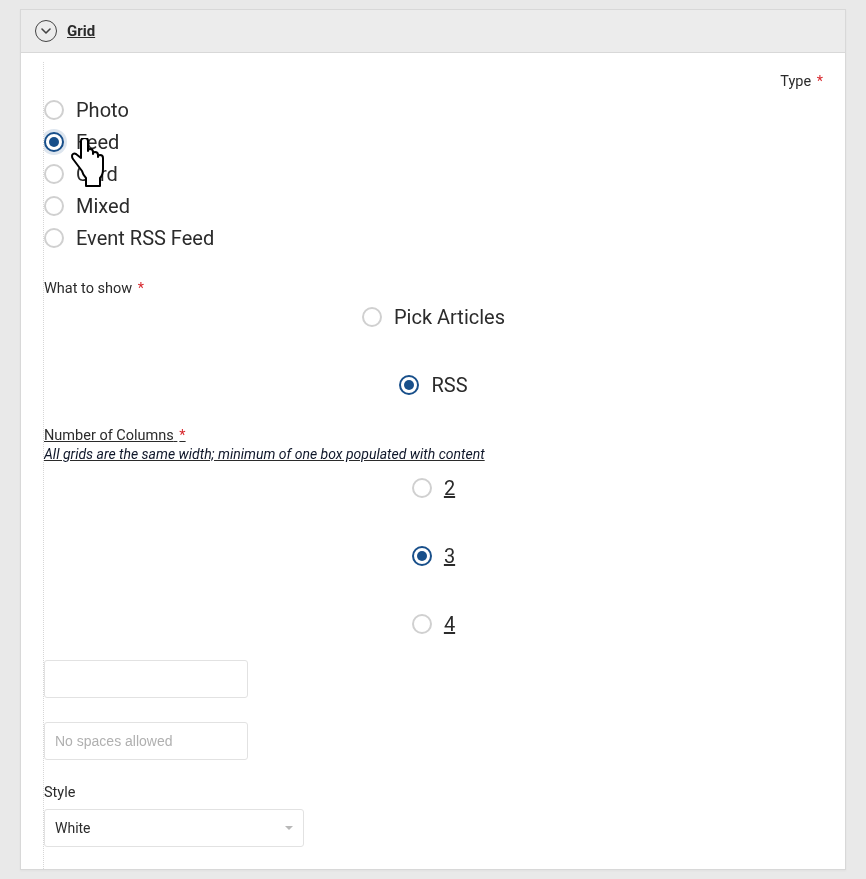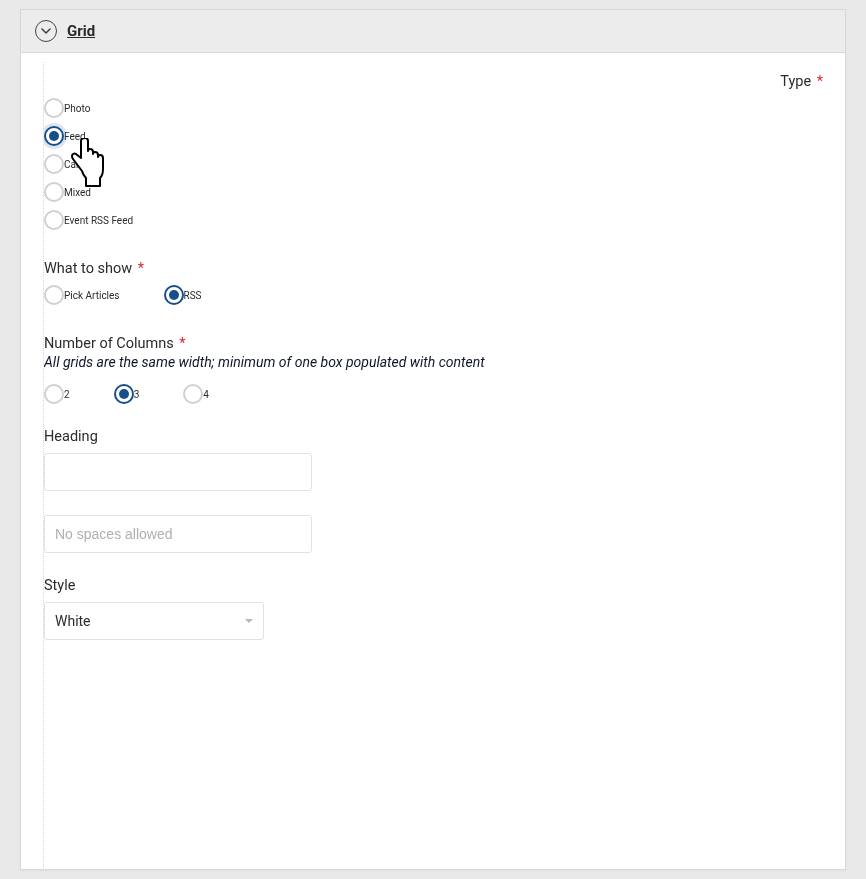--- a/index.html
+++ b/index.html
@@ -46,51 +46,51 @@
   border-left: 1px dotted #d6d6d6;
   padding-left: 0;
   overflow: hidden;
 }
 .field { margin-bottom: 24px; }
 .label { font-size: 14.5px; color:#2b2b2b; margin-bottom: 8px; }
 .required { color: #d7262c; margin-left: 2px; }
 .hint { font-style: italic; color:#0f172a; font-size: 14px; margin-top: 2px; margin-bottom: 14px; }
 
 .radio-col { display: flex; flex-direction: column; gap: 8px; }
-.radio-row { display: flex; flex-direction: row; gap: 44px; align-items: center; }
+.radio-row { display: flex; flex-direction: column; gap: 44px; align-items: center; }
 .radio-row.narrow { gap: 44px; }
-.radio-item { display: flex; align-items: center; font-size: 10px; color:#2b2b2b; }
+.radio-item { display: flex; align-items: center; gap: 12px; font-size: 20px; color:#2b2b2b; }
 
 .radio {
   width: 20px; height: 20px; border-radius: 50%;
   border: 2px solid #d0d0d0; position: relative;
   display: inline-block; flex-shrink: 0;
   background:#fff;
 }
 .radio.selected { border-color: #184f8a; }
 .radio.selected::after {
   content: ""; position: absolute; left: 50%; top: 50%;
   width: 10px; height: 10px; background: #184f8a; border-radius: 50%;
   transform: translate(-50%, -50%);
 }
 .radio.glow { box-shadow: 0 0 0 3px rgba(24,79,138,.15); }
 
 .text-input {
-  width: 268px; height: 38px;
+  width: 204px; height: 38px;
   border: 1px solid #e2e2e2;
   border-radius: 3px;
   background: #fff;
   padding: 0 10px;
   font-size: 14px;
   color:#2b2b2b;
 }
 .text-input::placeholder { color: #b0b0b0; }
 
 .select {
-  width: 220px; height: 38px;
+  width: 260px; height: 38px;
   border: 1px solid #e2e2e2;
   border-radius: 3px;
   background: #fff;
   padding: 0 10px;
   font-size: 14px;
   color:#2b2b2b;
   display: flex; align-items: center; justify-content: space-between;
   cursor: pointer;
 }
 .select .caret { width: 0; height: 0; border-left: 4px solid transparent; border-right: 4px solid transparent; border-top: 4px solid #b8b8b8; }
@@ -158,21 +158,21 @@
             <span class="radio"></span>
             <span>Pick Articles</span>
           </label>
           <label class="radio-item">
             <span class="radio selected"></span>
             <span>RSS</span>
           </label>
         </div>
       </div>
 
-      <div class="field" style="margin-top:30px;">
+      <div class="field" style="margin-top:30px;text-decoration:underline;">
         <div class="label" style="margin-bottom:2px">
           <span>Number of Columns</span>
           <span class="required">*</span>
         </div>
         <div class="hint">All grids are the same width; minimum of one box populated with content</div>
         <div class="radio-row narrow">
           <label class="radio-item">
             <span class="radio"></span>
             <span>2</span>
           </label>
@@ -181,21 +181,20 @@
             <span>3</span>
           </label>
           <label class="radio-item">
             <span class="radio"></span>
             <span>4</span>
           </label>
         </div>
       </div>
 
       <div class="field">
-        <div class="label">Heading</div>
         <input class="text-input" type="text" value="" style="">
       </div>
 
       <div class="field">
         <input class="text-input" type="text" placeholder="No spaces allowed" style="">
       </div>
 
       <div class="field">
         <div class="label">Style</div>
         <div class="select">

